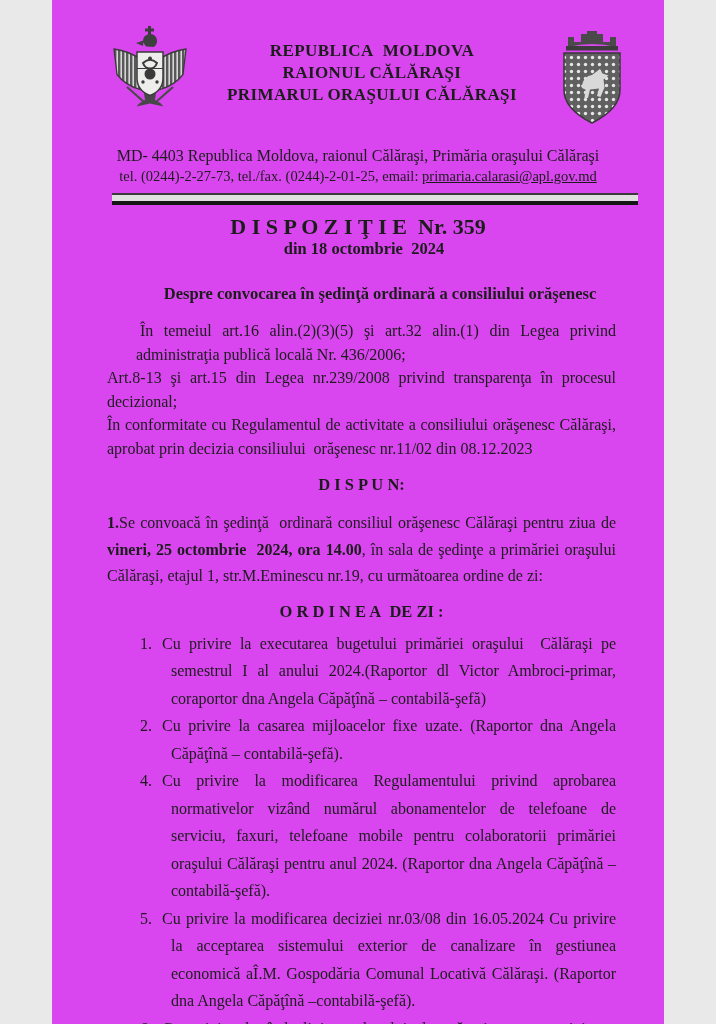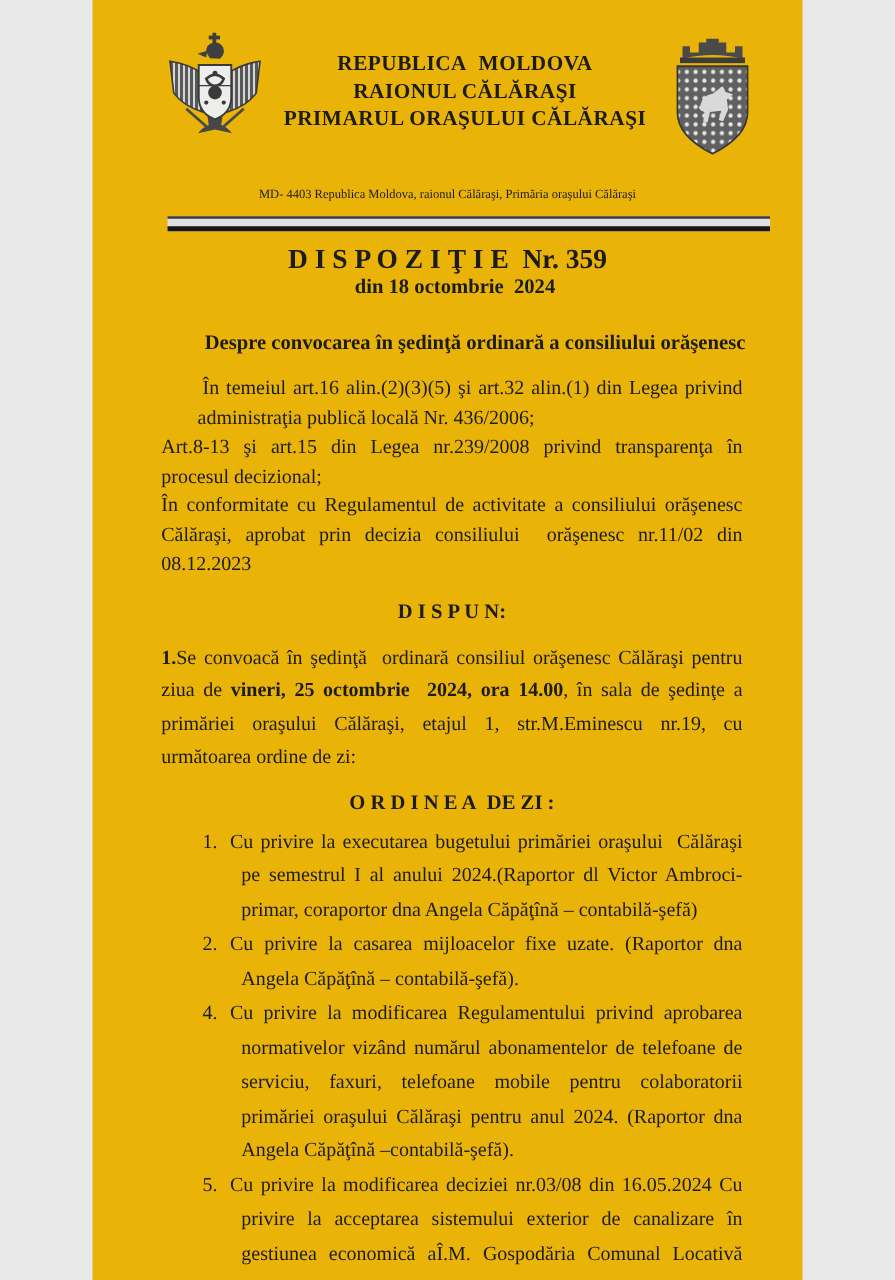--- a/index.html
+++ b/index.html
@@ -1,20 +1,20 @@
 <!DOCTYPE html>
 <html><head>
 <meta charset="utf-8">
 <style>
   html,body { margin:0; padding:0; background:#e9e9e9; }
   .page {
     position:relative;
-    width:568px; height:1024px;
+    width:612px; height:1024px;
     margin:0 auto;
-    background:#eab308;
+    background:#d946ef;
     font-family:"Liberation Serif", serif;
     color:#1c1c1c;
     overflow:hidden;
     box-sizing:border-box;
   }
   
   .header-row {
     display:flex;
     align-items:flex-start;
     padding:26px 34px 0 58px;
@@ -27,21 +27,21 @@
     padding-top:14px;
   }
   .org-line {
     font-weight:bold;
     font-size:17px;
     line-height:22px;
     letter-spacing:.4px;
   }
   .address-line {
     margin-top:16px;
-    font-size:10px;
+    font-size:16px;
     line-height:20px;
   }
   .contact-line {
     font-size:14.5px;
     line-height:20px;
     white-space:nowrap;
   }
   .email {
     text-decoration:underline;
     cursor:pointer;
@@ -140,20 +140,23 @@
         </defs>
         <path d="M14 21 v-10 h6 v5 h7 v-8 h6 v-3 h10 v3 h6 v8 h7 v-5 h6 v10 q-24 -6 -48 0z" fill="#4a4a4a"></path>
         <rect x="12" y="20" width="52" height="4.5" fill="#3c3c3c"></rect>
         <path d="M10 27 h56 v37 q0 19 -28 33 q-28 -14 -28 -33z" fill="url(#shielddots)" stroke="#383838" stroke-width="1.5"></path>
         <path d="M28 59 q2 -9 10 -10 l8 -6 2.5 4.5 6 2 -5 4 1 8 -4 9.5 -3.5 -1 2 -7.5 -9 1 -2 8.5 -3.5 0 1 -8.5 q-4.5 -1 -4.5 -4.5z" fill="#d9d9d9"></path>
       </svg>
     </div>
   </div>
 
   <div class="address-line" style="text-align:center">MD- 4403 Republica Moldova, raionul Călăraşi, Primăria oraşului Călăraşi</div>
+  <div class="contact-line" style="text-align:center">
+    <span>tel. (0244)-2-27-73, tel./fax. (0244)-2-01-25, email: </span><span class="email">primaria.calarasi@apl.gov.md</span>
+  </div>
 
   <div class="rule"></div>
 
   <div class="title-block">
     <div class="doc-title">D I S P O Z I Ţ I E&nbsp; Nr.&nbsp;359</div>
     <div class="doc-date">din 18 octombrie&nbsp; 2024</div>
   </div>
   <div class="doc-subject">Despre convocarea în şedinţă ordinară a consiliului orăşenesc</div>
 
   <div class="body">

